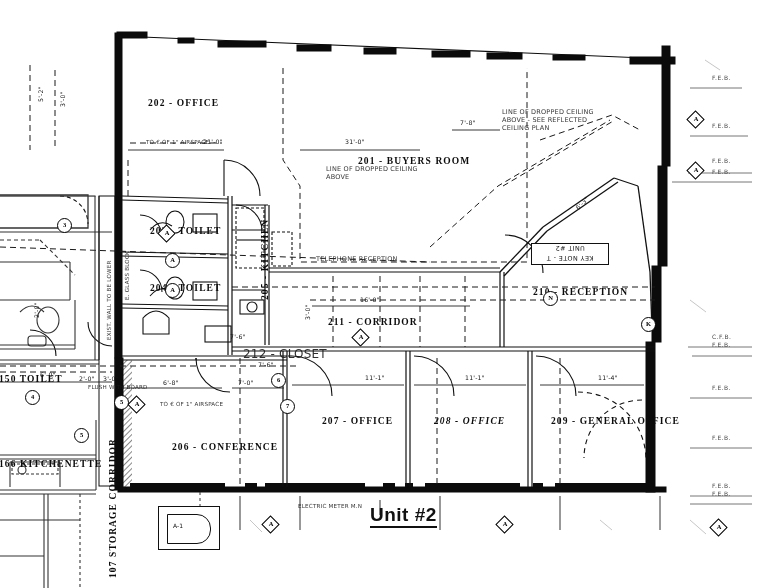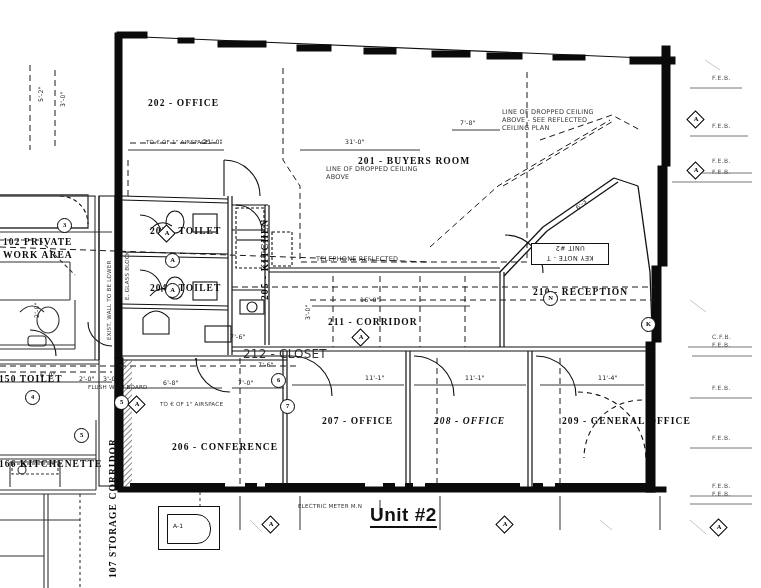--- a/index.html
+++ b/index.html
@@ -412,45 +412,43 @@
   <div class="room-label" style="left:150px;top:283px;">204 - TOILET</div>
 
   <div class="room-label vert" style="left:260px;top:300px;">205 - KITCHEN</div>
 
   <div class="room-label" style="left:172px;top:442px;">206 - CONFERENCE</div>
 
   <div class="room-label" style="left:322px;top:416px;">207 - OFFICE</div>
 
   <div class="room-label" style="left:434px;top:416px;font-style:italic;">208 - OFFICE</div>
 
-  <div class="room-label" style="left:551px;top:416px;margin-left:11px;">209 - GENERAL OFFICE</div>
+  <div class="room-label" style="left:551px;top:416px;">209 - GENERAL OFFICE</div>
 
   <div class="room-label" style="left:533px;top:287px;">210 - RECEPTION</div>
 
   <div class="room-label" style="left:328px;top:317px;">211 - CORRIDOR</div>
 
   <div class="note" style="left:243px;top:350px;font-size:12px;">212 - CLOSET</div>
 
-  <div class="room-label two-line" style="left:3px;top:236px;">102 PRIVATE
-WORK AREA</div>
 
   <div class="room-label" style="left:-1px;top:374px;">150  TOILET</div>
 
   <div class="room-label" style="left:-1px;top:459px;">166  KITCHENETTE</div>
 
   <div class="room-label vert" style="left:108px;top:578px;">107 STORAGE CORRIDOR</div>
 
   <div class="note" style="left:326px;top:165px;">LINE OF DROPPED CEILING
 ABOVE</div>
 
   <div class="note" style="left:502px;top:108px;">LINE OF DROPPED CEILING
 ABOVE - SEE REFLECTED
 CEILING PLAN</div>
 
-  <div class="note" style="left:316px;top:255px;">TELEPHONE REFLECTED</div>
+  <div class="note" style="left:316px;top:255px;">TELEPHONE RECEPTION</div>
 
   <div class="note small" style="left:146px;top:139px;">TO € OF 1" AIRSPACE</div>
 
   <div class="note small" style="left:160px;top:401px;">TO € OF 1" AIRSPACE</div>
 
   <div class="note small" style="left:298px;top:503px;">ELECTRIC METER  M.N</div>
 
   <div class="note small" style="left:88px;top:384px;">FLUSH WITH BOARD</div>
 
   <div class="note small rot" style="left:106px;top:340px;transform:rotate(-90deg);">EXIST. WALL  TO BE LOWER</div>

